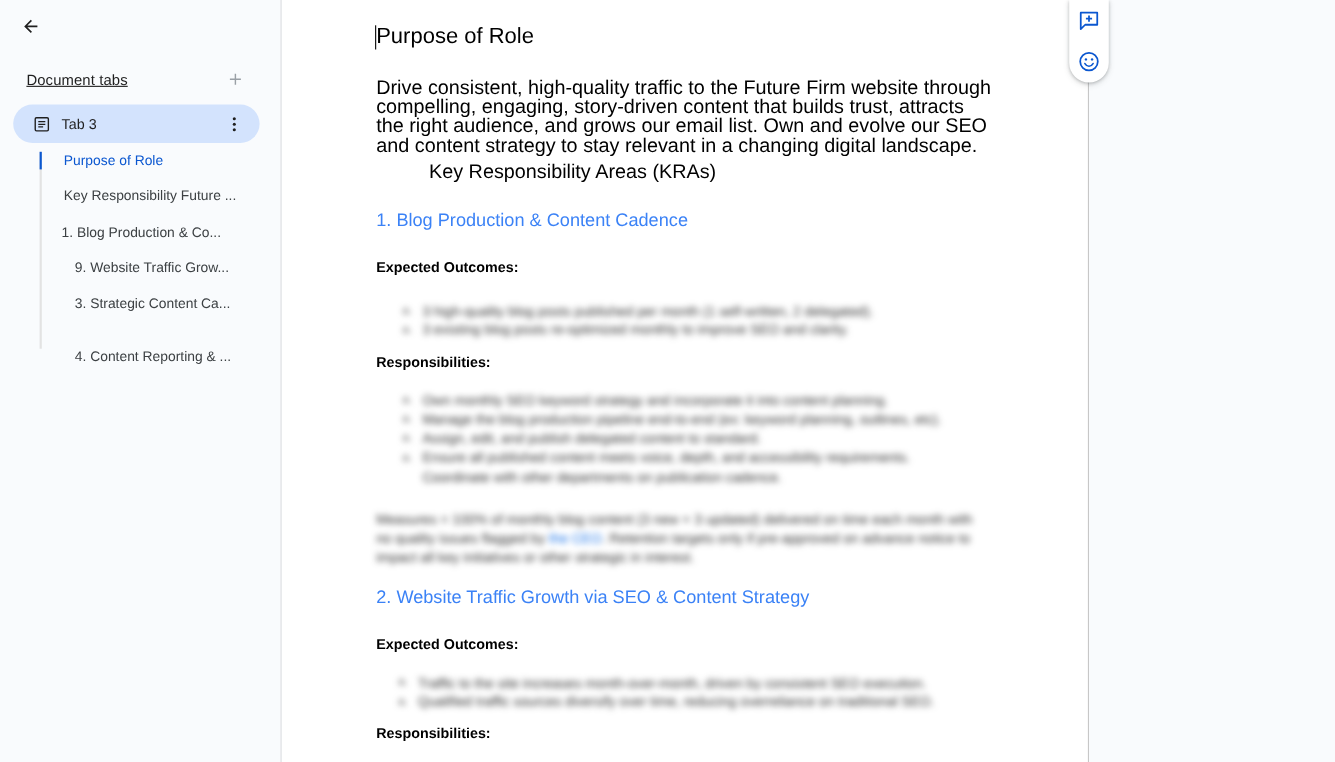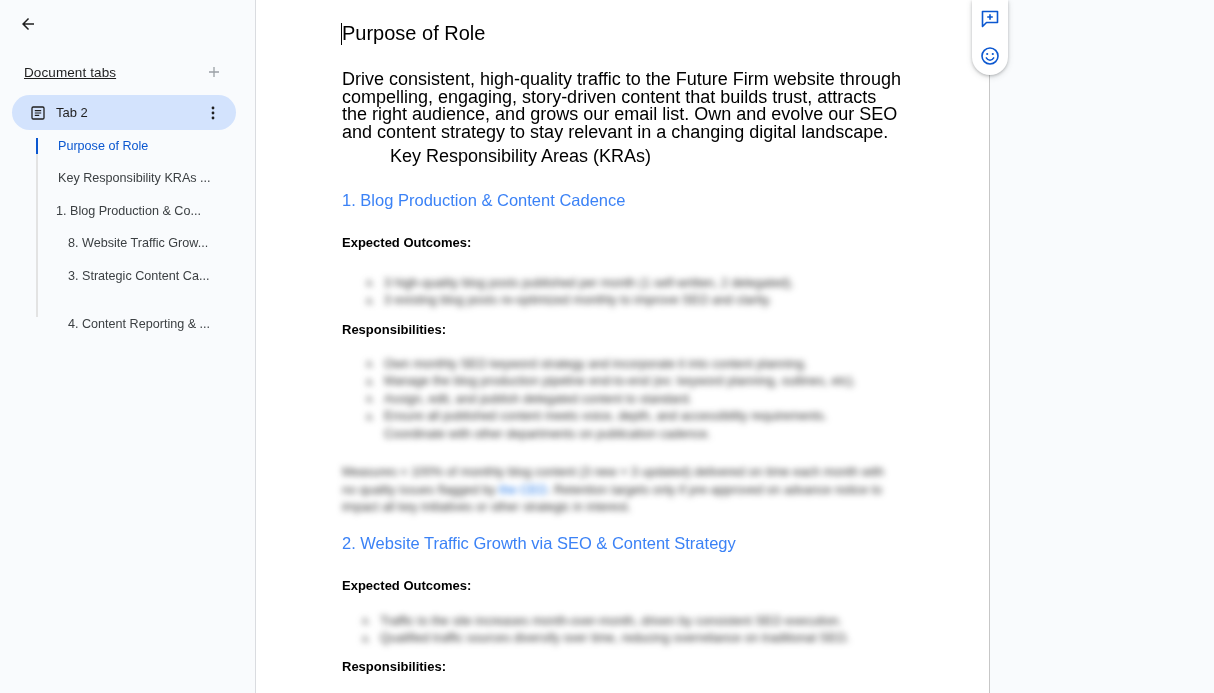--- a/index.html
+++ b/index.html
@@ -60,36 +60,36 @@
     </span>
   </div>
 
   <div class="tab-item">
     <span class="doc-icon">
       <svg width="14" height="14" viewBox="0 0 14 14">
           <rect x="1" y="1" width="12" height="12" rx="1.2" fill="none" stroke="#1f1f1f" stroke-width="1.3"></rect>
           <path d="M3.8 4.6h6.4M3.8 7h6.4M3.8 9.4h4.4" stroke="#1f1f1f" stroke-width="1.2"></path>
         </svg>
     </span>
-    <span class="tab-label">Tab 2</span>
+    <span class="tab-label">Tab 3</span>
     <span class="more">
       <svg width="4" height="14" viewBox="0 0 4 14">
           <circle cx="2" cy="2" r="1.4" fill="#1f1f1f"></circle>
           <circle cx="2" cy="7" r="1.4" fill="#1f1f1f"></circle>
           <circle cx="2" cy="12" r="1.4" fill="#1f1f1f"></circle>
         </svg>
     </span>
   </div>
 
   <div class="outline-line"></div>
   <div class="outline-active-bar"></div>
   <span class="outline-item active" style="left:58px; top:139px;">Purpose of Role</span>
-  <span class="outline-item" style="left:58px; top:171px;">Key Responsibility KRAs ...</span>
+  <span class="outline-item" style="left:58px; top:171px;">Key Responsibility Future ...</span>
   <span class="outline-item" style="left:56px; top:204px;">1. Blog Production &amp; Co...</span>
-  <span class="outline-item" style="left:68px; top:236px;">8. Website Traffic Grow...</span>
+  <span class="outline-item" style="left:68px; top:236px;">9. Website Traffic Grow...</span>
   <span class="outline-item" style="left:68px; top:269px;">3. Strategic Content Ca...</span>
   <span class="outline-item" style="left:68px; top:301px;margin-top:16px;">4. Content Reporting &amp; ...</span>
 </div>
 
 <div class="page">
   <div class="doc">
     <div class="caret"></div>
     <div class="h-title">Purpose of Role</div>
 
     <div class="p" style="top:71px;">Drive consistent, high-quality traffic to the Future Firm website through compelling, engaging, story-driven content that builds trust, attracts the right audience, and grows our email list. Own and evolve our SEO and content strategy to stay relevant in a changing digital landscape.</div>

